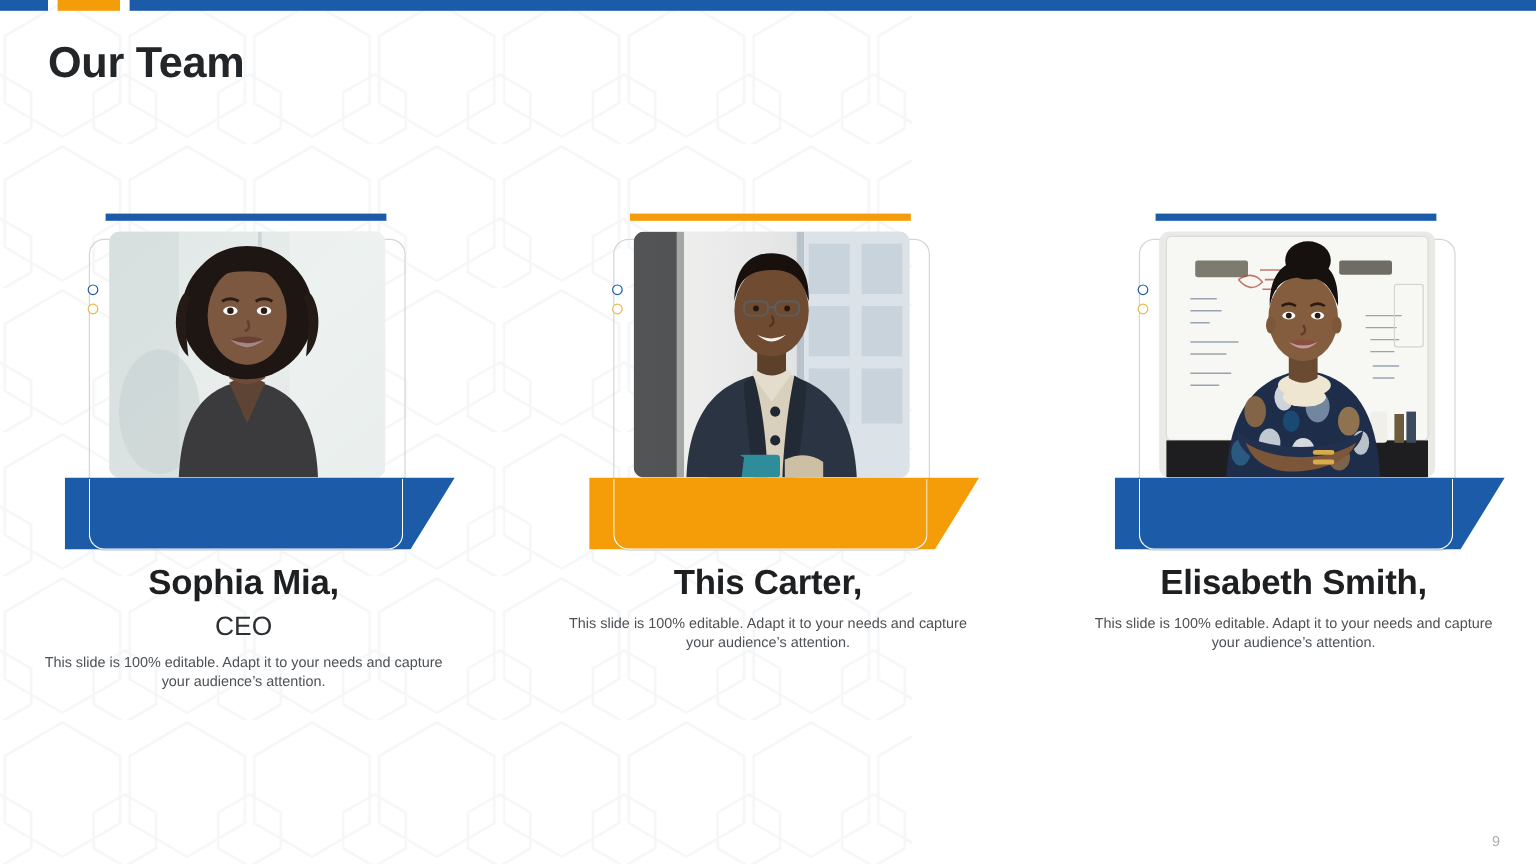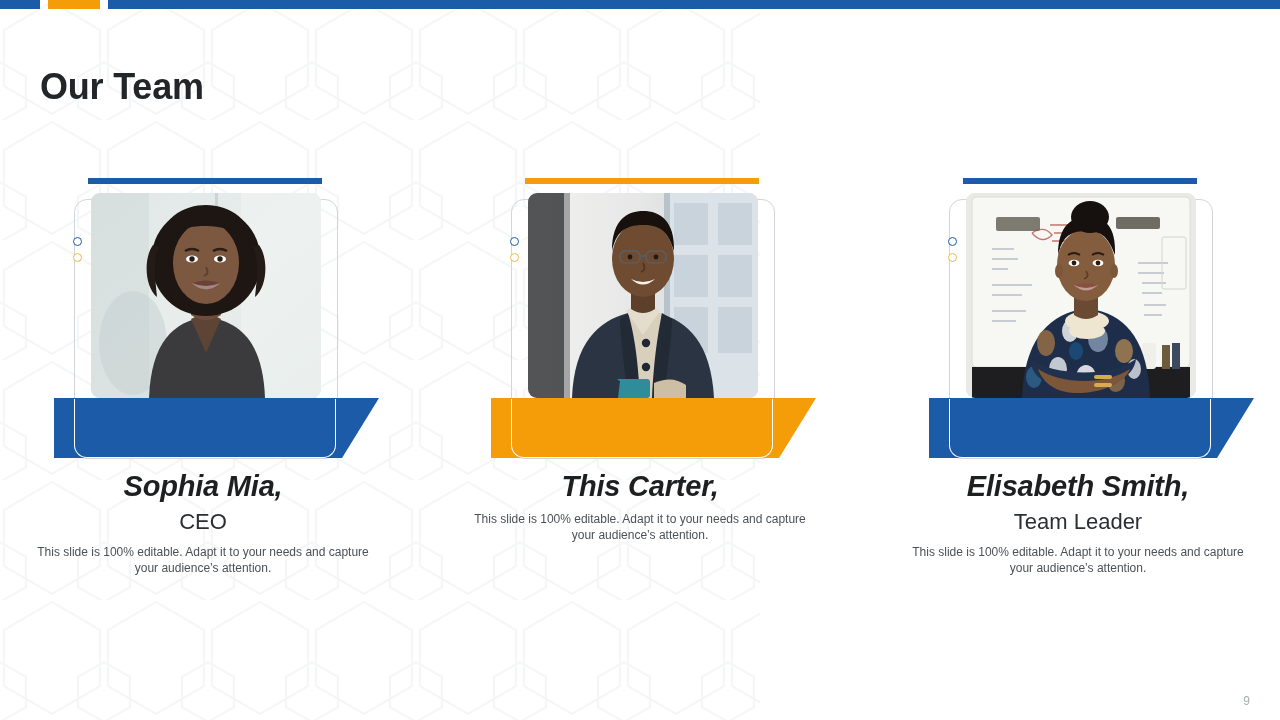--- a/index.html
+++ b/index.html
@@ -21,21 +21,21 @@
   #topbar{position:absolute;left:0;top:0;width:1280px;height:9px;}
   #topbar .seg{position:absolute;top:0;height:9px;}
   #topbar .seg.blue-a{left:0;width:40px;}
   #topbar .seg.orange{left:48px;width:52px;}
   #topbar .seg.blue-b{left:108px;width:1172px;}
 
   
   #title{
     position:absolute;left:40px;top:32px;
     font-size:36px;font-weight:bold;color:#222629;
-    letter-spacing:-.2px;line-height:1.1;margin-top:35px;
+    letter-spacing:-.2px;line-height:1.1;
   }
 
   
   .card{position:absolute;top:170px;width:400px;height:420px;}
   #card-0{left:3px;}
   #card-1{left:440px;}
   #card-2{left:878px;}
 
   .photo-block{position:absolute;left:0;top:0;width:400px;height:300px;}
 
@@ -71,21 +71,21 @@
     border-left:1px solid #ffffff;border-bottom:1px solid #ffffff;
     border-right:1px solid #ffffff;
     border-bottom-left-radius:13px;border-bottom-right-radius:13px;
     box-sizing:border-box;pointer-events:none;
   }
 
   
   .card-text{position:absolute;left:0;top:298px;width:400px;text-align:center;}
   .person-name{
     font-size:29px;font-weight:bold;color:#1d1f21;
-    line-height:1.25;margin:0;letter-spacing:-.2px;font-style:italic;
+    line-height:1.25;margin:0;letter-spacing:-.2px;
   }
   .person-role{
     font-size:22px;font-weight:normal;color:#2b2f33;
     line-height:1.3;margin:4px 0 0 0;
   }
   .person-desc{
     font-size:12px;color:#4c5156;line-height:1.32;
     margin:8px auto 0 auto;width:340px;
   }
 
@@ -337,18 +337,17 @@
     <div class="ribbon">
       <svg viewBox="0 0 325 60" xmlns="http://www.w3.org/2000/svg">
         <path d="M0 0 H325 L288 60 H0 Z" fill="#1B5BA7"></path>
       </svg>
     </div>
     <div class="ribbon-inset"></div>
   </div>
 
   <div class="card-text">
     <div class="person-name">Elisabeth Smith,</div>
-    <div class="person-role">Team Leader</div>
     <div class="person-desc">This slide is 100% editable. Adapt it to your needs and capture your audience’s  attention.</div>
   </div>
 </div>
 
 <div id="page-number">9</div>
 
 </body></html>

